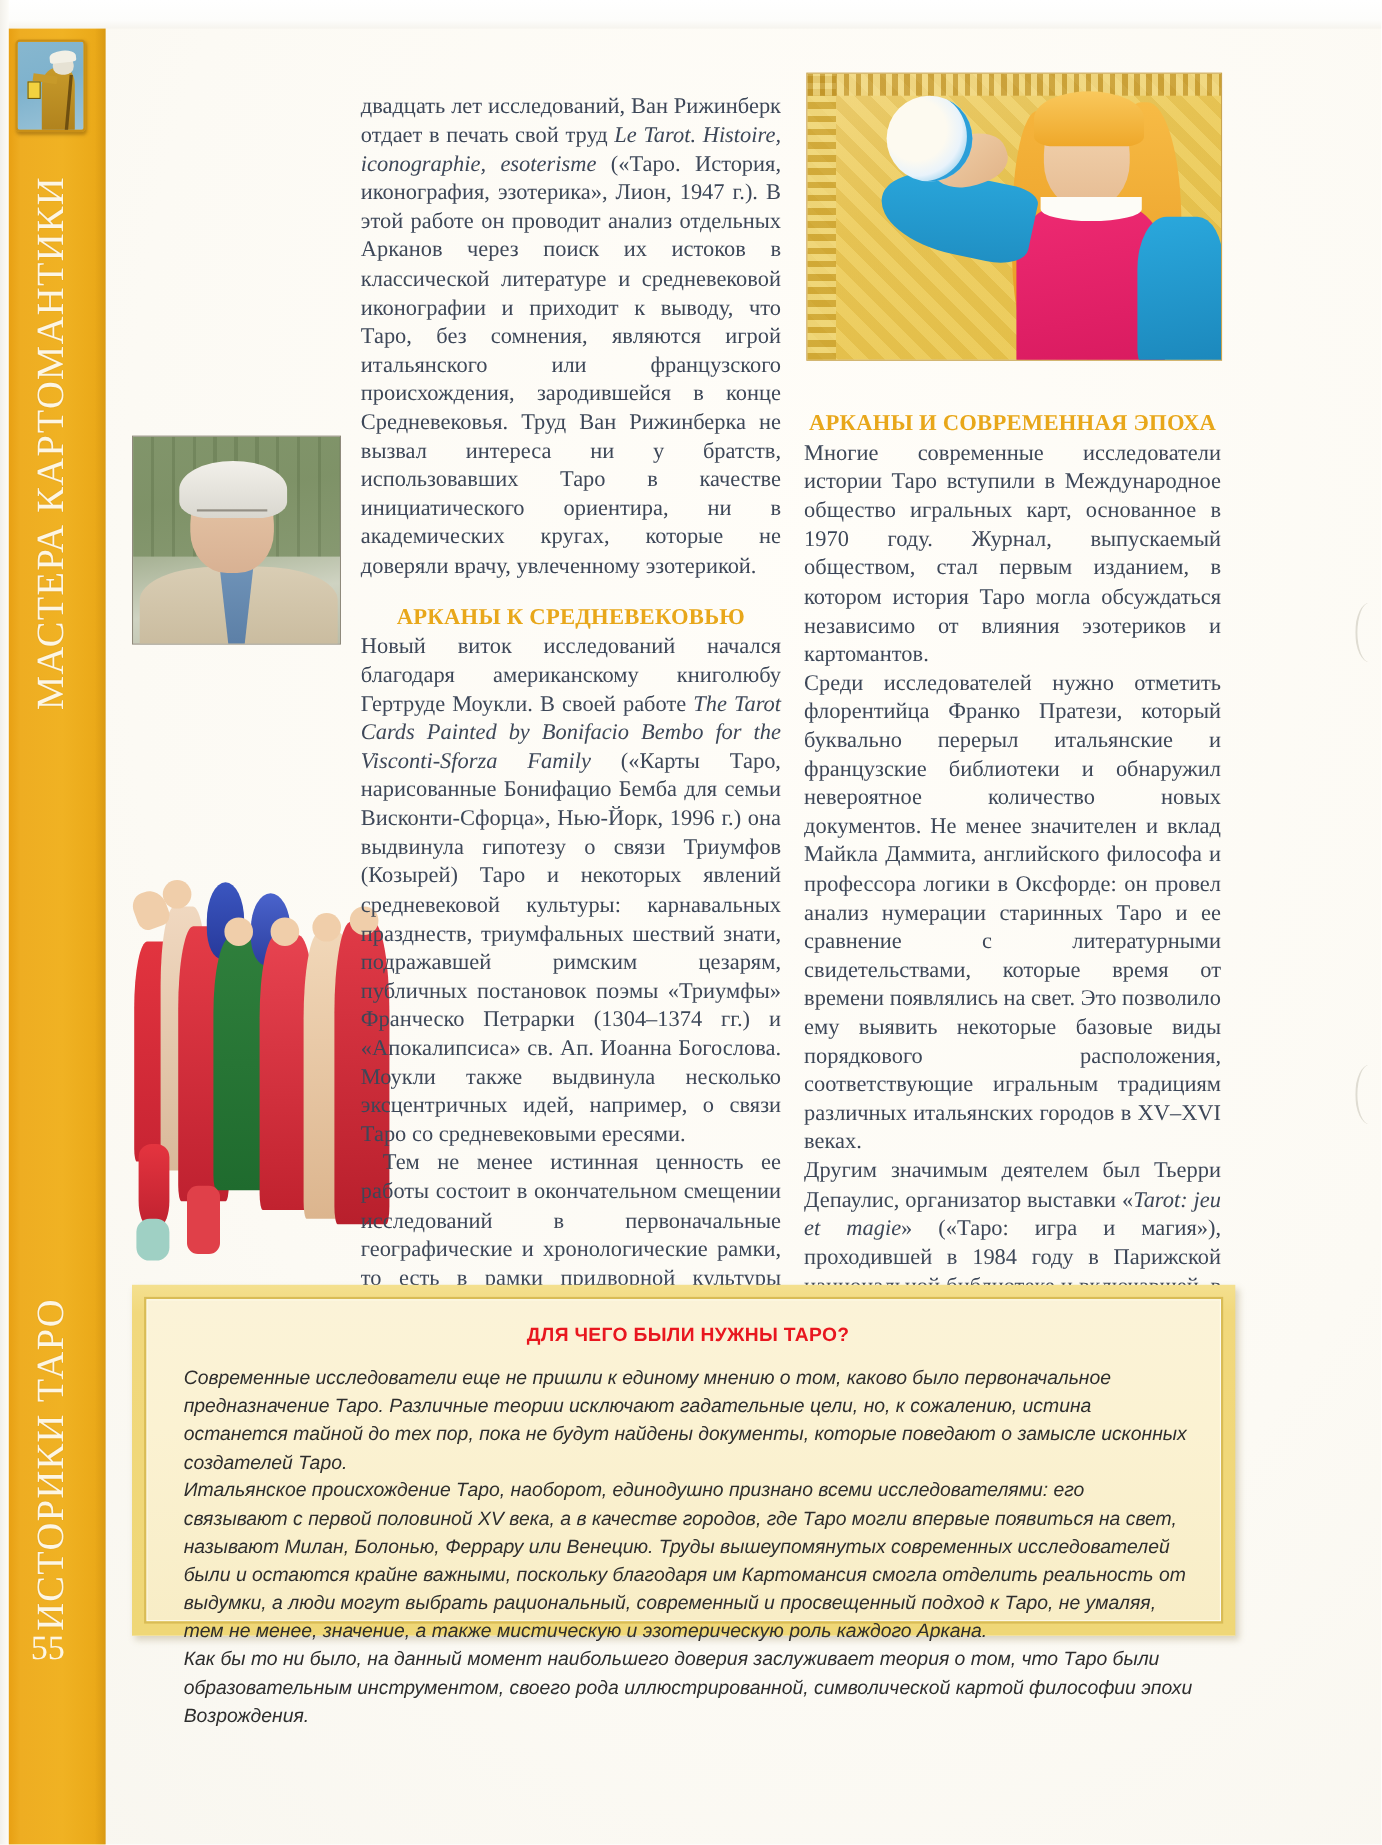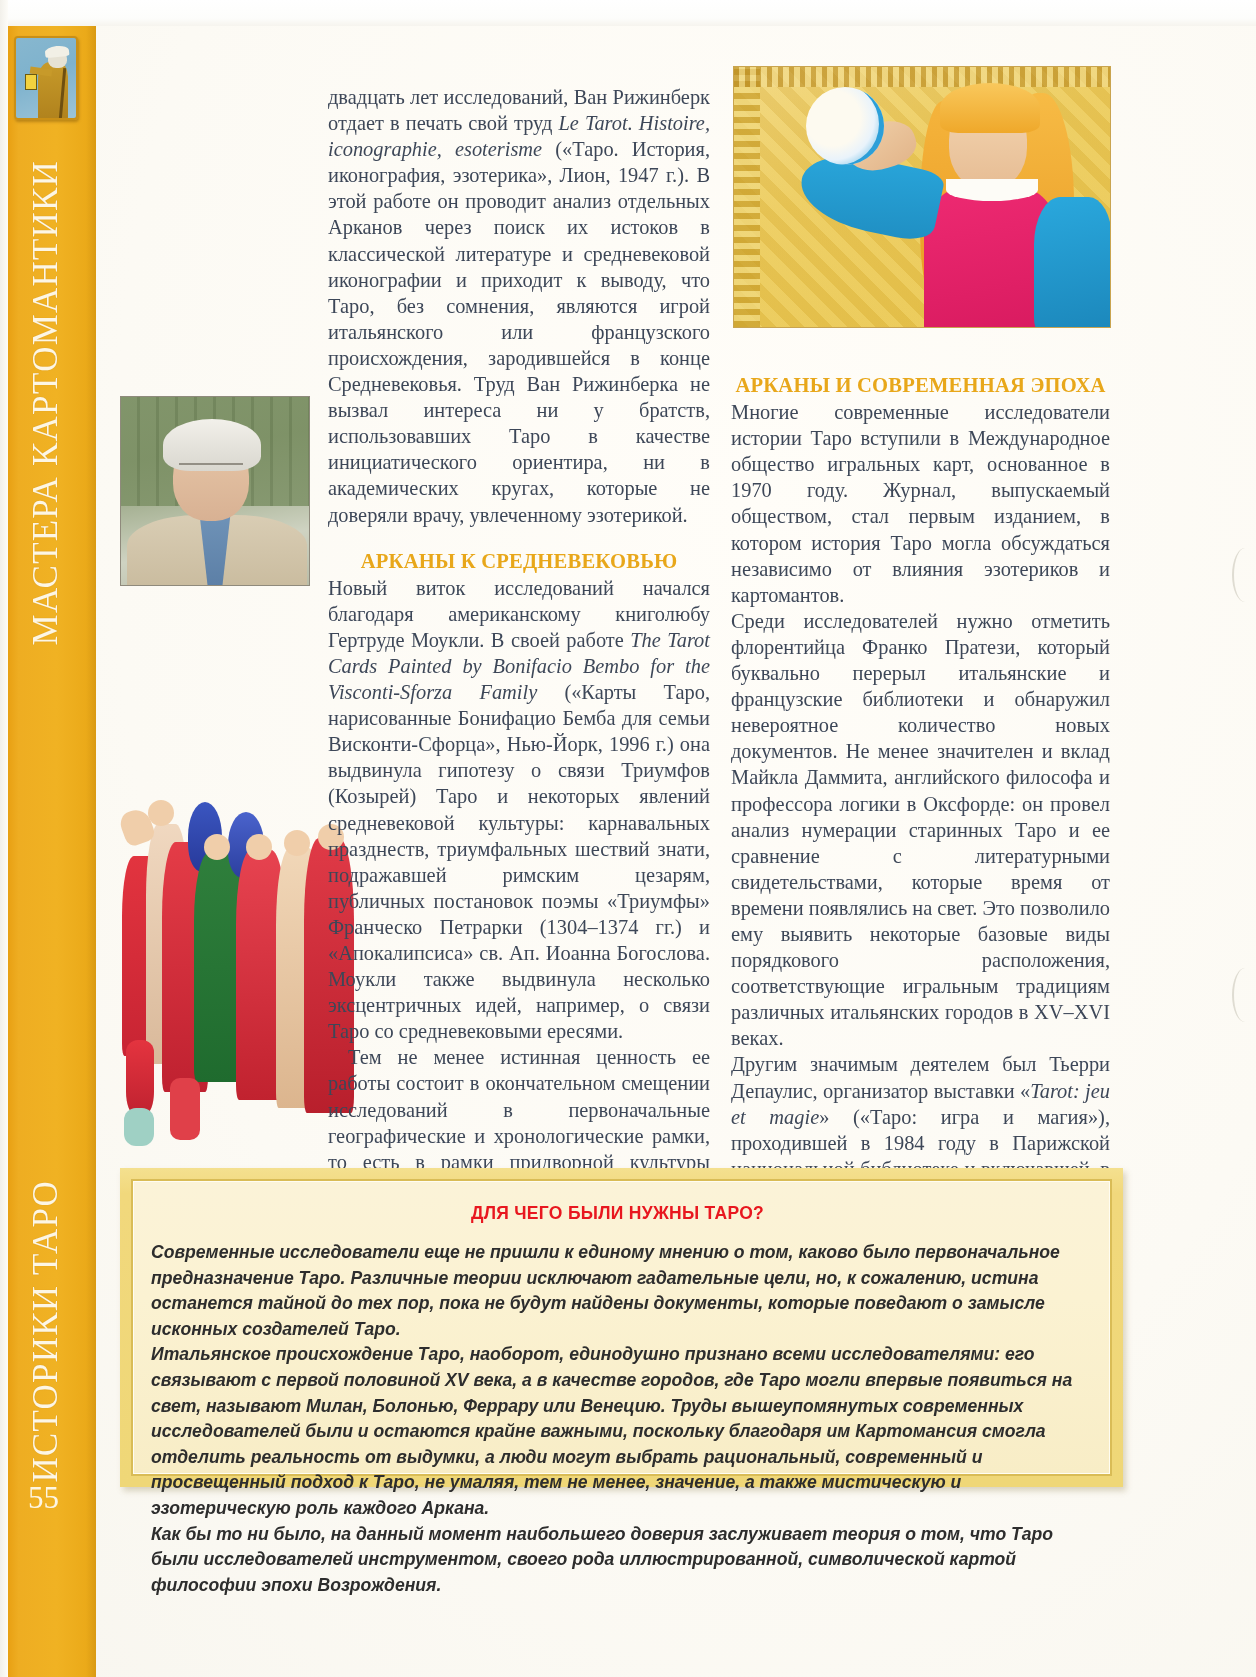--- a/index.html
+++ b/index.html
@@ -276,39 +276,38 @@
     width: 1003px; height: 319px;
     background: linear-gradient(180deg,#f4e08f 0%, #f1d87c 8%, #efd777 100%);
     box-shadow: 3px 4px 6px rgba(120,100,40,.25);
   }
   .infobox-inner {
     position: absolute;
     left: 11px; top: 11px; right: 11px; bottom: 11px;
     background: linear-gradient(180deg,#fbf3d8 0%, #fbf2d2 40%, #f8edc6 100%);
     border: 2px solid #d9bc56;
     box-shadow: inset 0 0 0 1px #fffdf2;
-    padding: 22px 26px 16px 18px;
+    padding: 22px 26px 16px 34px;
   }
   .infobox-title {
     text-align: center;
     color: #e8171f;
     font-family: "Liberation Sans", sans-serif;
     font-weight: bold;
     font-size: 17.5px;
     letter-spacing: .3px;
     margin-bottom: 16px;
   }
   .infobox-body p {
     font-family: "Liberation Sans", sans-serif;
     font-style: italic;
     font-size: 17.6px;
     line-height: 25.6px;
     color: #2d2d2d;
     margin: 0;
-    font-weight: bold;
   }
 
   
   .curl {
     position:absolute; right:-2px;
     width: 26px; height: 54px;
     border-left: 2px solid #dfdcd2;
     border-radius: 60% 0 0 60%;
   }
   #curl1 { top: 548px; }
@@ -407,20 +406,20 @@
       <span>Другим значимым деятелем был Тьерри Депаулис, организатор выставки «</span><span class="it">Tarot: jeu et magie</span><span>» («Таро: игра и магия»), проходившей в 1984 году в Парижской национальной библиотеке и включавшей, в основном, хранящиеся там старинные колоды. Он известен и своими исследованиями, и талантом популяризовать их. В Италии не менее важным стал вклад Джордано Берти и Андреа Витали – двух итальянских исследователей, которым удалось отыскать почти все иконологические истоки Арканов Таро в искусстве эпохи Возрождения.</span>
     </p>
   </div>
 
   <div class="infobox">
     <div class="infobox-inner">
       <div class="infobox-title">ДЛЯ ЧЕГО БЫЛИ НУЖНЫ ТАРО?</div>
       <div class="infobox-body">
         <p>Современные исследователи еще не пришли к единому мнению о том, каково было первоначальное предназначение Таро. Различные теории исключают гадательные цели, но, к сожалению, истина останется тайной до тех пор, пока не будут найдены документы, которые поведают о замысле исконных создателей Таро.</p>
         <p>Итальянское происхождение Таро, наоборот, единодушно признано всеми исследователями: его связывают с первой половиной XV века, а в качестве городов, где Таро могли впервые появиться на свет, называют Милан, Болонью, Феррару или Венецию. Труды вышеупомянутых современных исследователей были и остаются крайне важными, поскольку благодаря им Картомансия смогла отделить реальность от выдумки, а люди могут выбрать рациональный, современный и просвещенный подход к Таро, не умаляя, тем не менее, значение, а также мистическую и эзотерическую роль каждого Аркана.</p>
-        <p>Как бы то ни было, на данный момент наибольшего доверия заслуживает теория о том, что Таро были исследователей инструментом, своего рода иллюстрированной, символической картой философии эпохи Возрождения.</p>
+        <p>Как бы то ни было, на данный момент наибольшего доверия заслуживает теория о том, что Таро были образовательным инструментом, своего рода иллюстрированной, символической картой философии эпохи Возрождения.</p>
       </div>
     </div>
   </div>
 
   <div class="curl" id="curl1"></div>
   <div class="curl" id="curl2"></div>
 </div>
 
 </body></html>

